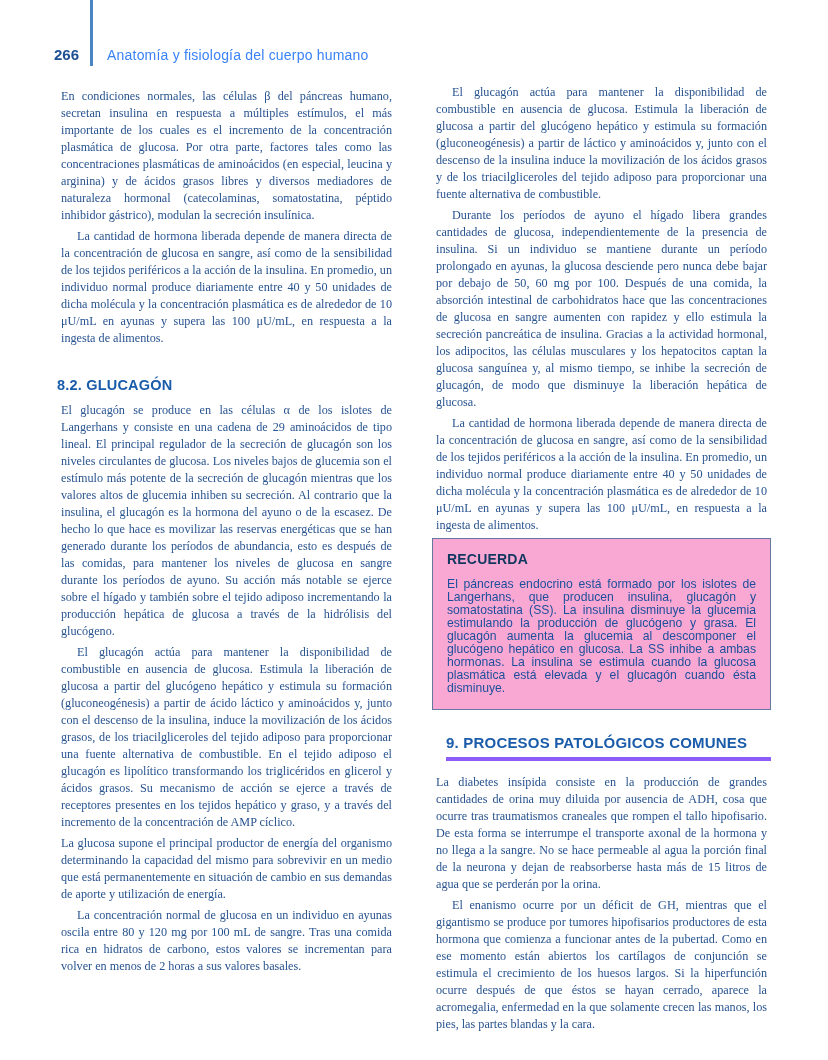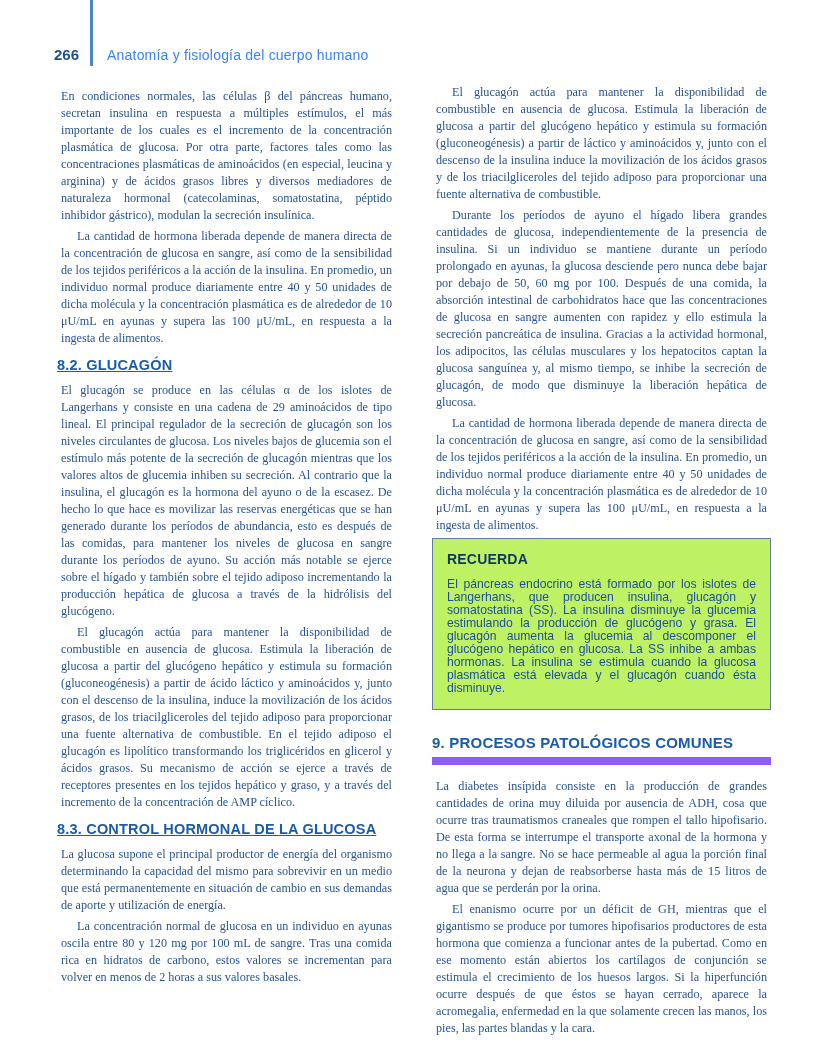--- a/index.html
+++ b/index.html
@@ -31,37 +31,37 @@
   
   .col{position:absolute;width:339px;}
   .col-left{left:57px;top:84px;}
   .col-right{left:432px;top:80px;}
   
   .h-sub{
     font-family:"Liberation Sans", sans-serif;
     font-weight:bold;font-size:14.5px;color:#1a5caa;
     margin:0 0 9px 0;letter-spacing:.2px;
   }
-  .h-gap{margin-top:10px;text-decoration:underline;}
+  .h-gap{margin-top:30px;}
   .h-major{
     font-family:"Liberation Sans", sans-serif;
     font-weight:bold;font-size:15px;color:#1a5caa;
-    margin:24px 0 0 0;padding-bottom:6px;
-    border-bottom:8px solid #8b5cf6;letter-spacing:.2px;
+    margin:24px 0 0 14px;padding-bottom:6px;
+    border-bottom:4px solid #8b5cf6;letter-spacing:.2px;
   }
   .body-p{
     font-size:12.2px;line-height:17px;color:#28538f;
     text-align:justify;margin:4px;
   }
   .indent{text-indent:16px;}
   .after-rule{margin-top:13px;}
   
   .recuerda-box{
     margin-top:2px;
-    background:#bef264;
+    background:#f9a8d4;
     border:1.6px solid #64799f;
     padding:12px 14px 14px 14px;
     box-sizing:border-box;
   }
   .recuerda-title{
     font-family:"Liberation Sans", sans-serif;
     font-weight:bold;font-size:14px;color:#11375f;
     margin:0 0 11px 0;letter-spacing:.2px;
   }
   .recuerda-body{
@@ -80,21 +80,20 @@
 </header>
 
 <section class="col col-left">
   <p class="body-p">En condiciones normales, las células β del páncreas humano, secretan insulina en respuesta a múltiples estímulos, el más importante de los cuales es el incremento de la concentración plasmática de glucosa. Por otra parte, factores tales como las concentraciones plasmáticas de aminoácidos (en especial, leucina y arginina) y de ácidos grasos libres y diversos mediadores de naturaleza hormonal (catecolaminas, somatostatina, péptido inhibidor gástrico), modulan la secreción insulínica.</p>
   <p class="body-p indent">La cantidad de hormona liberada depende de manera directa de la concentración de glucosa en sangre, así como de la sensibilidad de los tejidos periféricos a la acción de la insulina. En promedio, un individuo normal produce diariamente entre 40 y 50 unidades de dicha molécula y la concentración plasmática es de alrededor de 10 μU/mL en ayunas y supera las 100 μU/mL, en respuesta a la ingesta de alimentos.</p>
 
   <h3 class="h-sub h-gap">8.2. GLUCAGÓN</h3>
   <p class="body-p">El glucagón se produce en las células α de los islotes de Langerhans y consiste en una cadena de 29 aminoácidos de tipo lineal. El principal regulador de la secreción de glucagón son los niveles circulantes de glucosa. Los niveles bajos de glucemia son el estímulo más potente de la secreción de glucagón mientras que los valores altos de glucemia inhiben su secreción. Al contrario que la insulina, el glucagón es la hormona del ayuno o de la escasez. De hecho lo que hace es movilizar las reservas energéticas que se han generado durante los períodos de abundancia, esto es después de las comidas, para mantener los niveles de glucosa en sangre durante los períodos de ayuno. Su acción más notable se ejerce sobre el hígado y también sobre el tejido adiposo incrementando la producción hepática de glucosa a través de la hidrólisis del glucógeno.</p>
   <p class="body-p indent">El glucagón actúa para mantener la disponibilidad de combustible en ausencia de glucosa. Estimula la liberación de glucosa a partir del glucógeno hepático y estimula su formación (gluconeogénesis) a partir de ácido láctico y aminoácidos y, junto con el descenso de la insulina, induce la movilización de los ácidos grasos, de los triacilgliceroles del tejido adiposo para proporcionar una fuente alternativa de combustible. En el tejido adiposo el glucagón es lipolítico transformando los triglicéridos en glicerol y ácidos grasos. Su mecanismo de acción se ejerce a través de receptores presentes en los tejidos hepático y graso, y a través del incremento de la concentración de AMP cíclico.</p>
 
-  <h3 class="h-sub h-gap">8.3. CONTROL HORMONAL DE LA GLUCOSA</h3>
   <p class="body-p">La glucosa supone el principal productor de energía del organismo determinando la capacidad del mismo para sobrevivir en un medio que está permanentemente en situación de cambio en sus demandas de aporte y utilización de energía.</p>
   <p class="body-p indent">La concentración normal de glucosa en un individuo en ayunas oscila entre 80 y 120 mg por 100 mL de sangre. Tras una comida rica en hidratos de carbono, estos valores se incrementan para volver en menos de 2 horas a sus valores basales.</p>
 </section>
 
 <section class="col col-right">
   <p class="body-p indent">El glucagón actúa para mantener la disponibilidad de combustible en ausencia de glucosa. Estimula la liberación de glucosa a partir del glucógeno hepático y estimula su formación (gluconeogénesis) a partir de láctico y aminoácidos y, junto con el descenso de la insulina induce la movilización de los ácidos grasos y de los triacilgliceroles del tejido adiposo para proporcionar una fuente alternativa de combustible.</p>
   <p class="body-p indent">Durante los períodos de ayuno el hígado libera grandes cantidades de glucosa, independientemente de la presencia de insulina. Si un individuo se mantiene durante un período prolongado en ayunas, la glucosa desciende pero nunca debe bajar por debajo de 50, 60 mg por 100. Después de una comida, la absorción intestinal de carbohidratos hace que las concentraciones de glucosa en sangre aumenten con rapidez y ello estimula la secreción pancreática de insulina. Gracias a la actividad hormonal, los adipocitos, las células musculares y los hepatocitos captan la glucosa sanguínea y, al mismo tiempo, se inhibe la secreción de glucagón, de modo que disminuye la liberación hepática de glucosa.</p>
   <p class="body-p indent">La cantidad de hormona liberada depende de manera directa de la concentración de glucosa en sangre, así como de la sensibilidad de los tejidos periféricos a la acción de la insulina. En promedio, un individuo normal produce diariamente entre 40 y 50 unidades de dicha molécula y la concentración plasmática es de alrededor de 10 μU/mL en ayunas y supera las 100 μU/mL, en respuesta a la ingesta de alimentos.</p>
 
   <aside class="recuerda-box">

